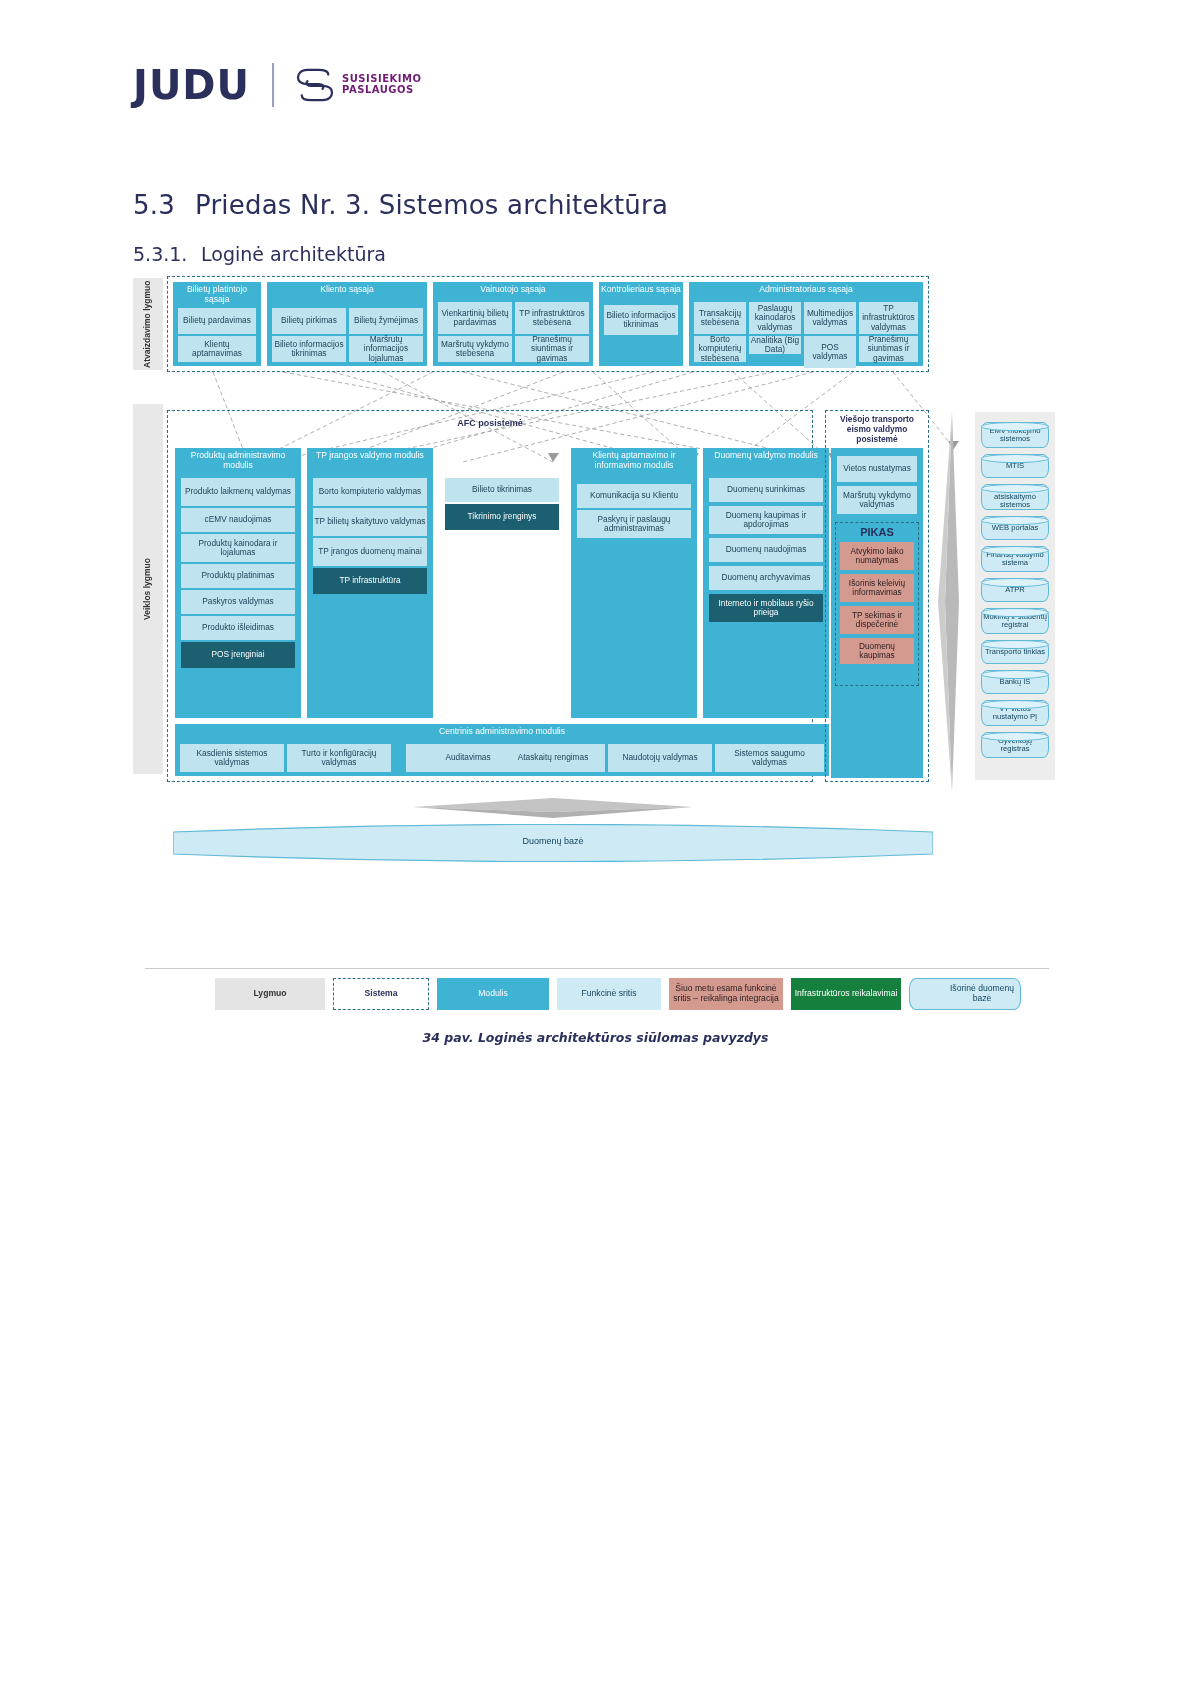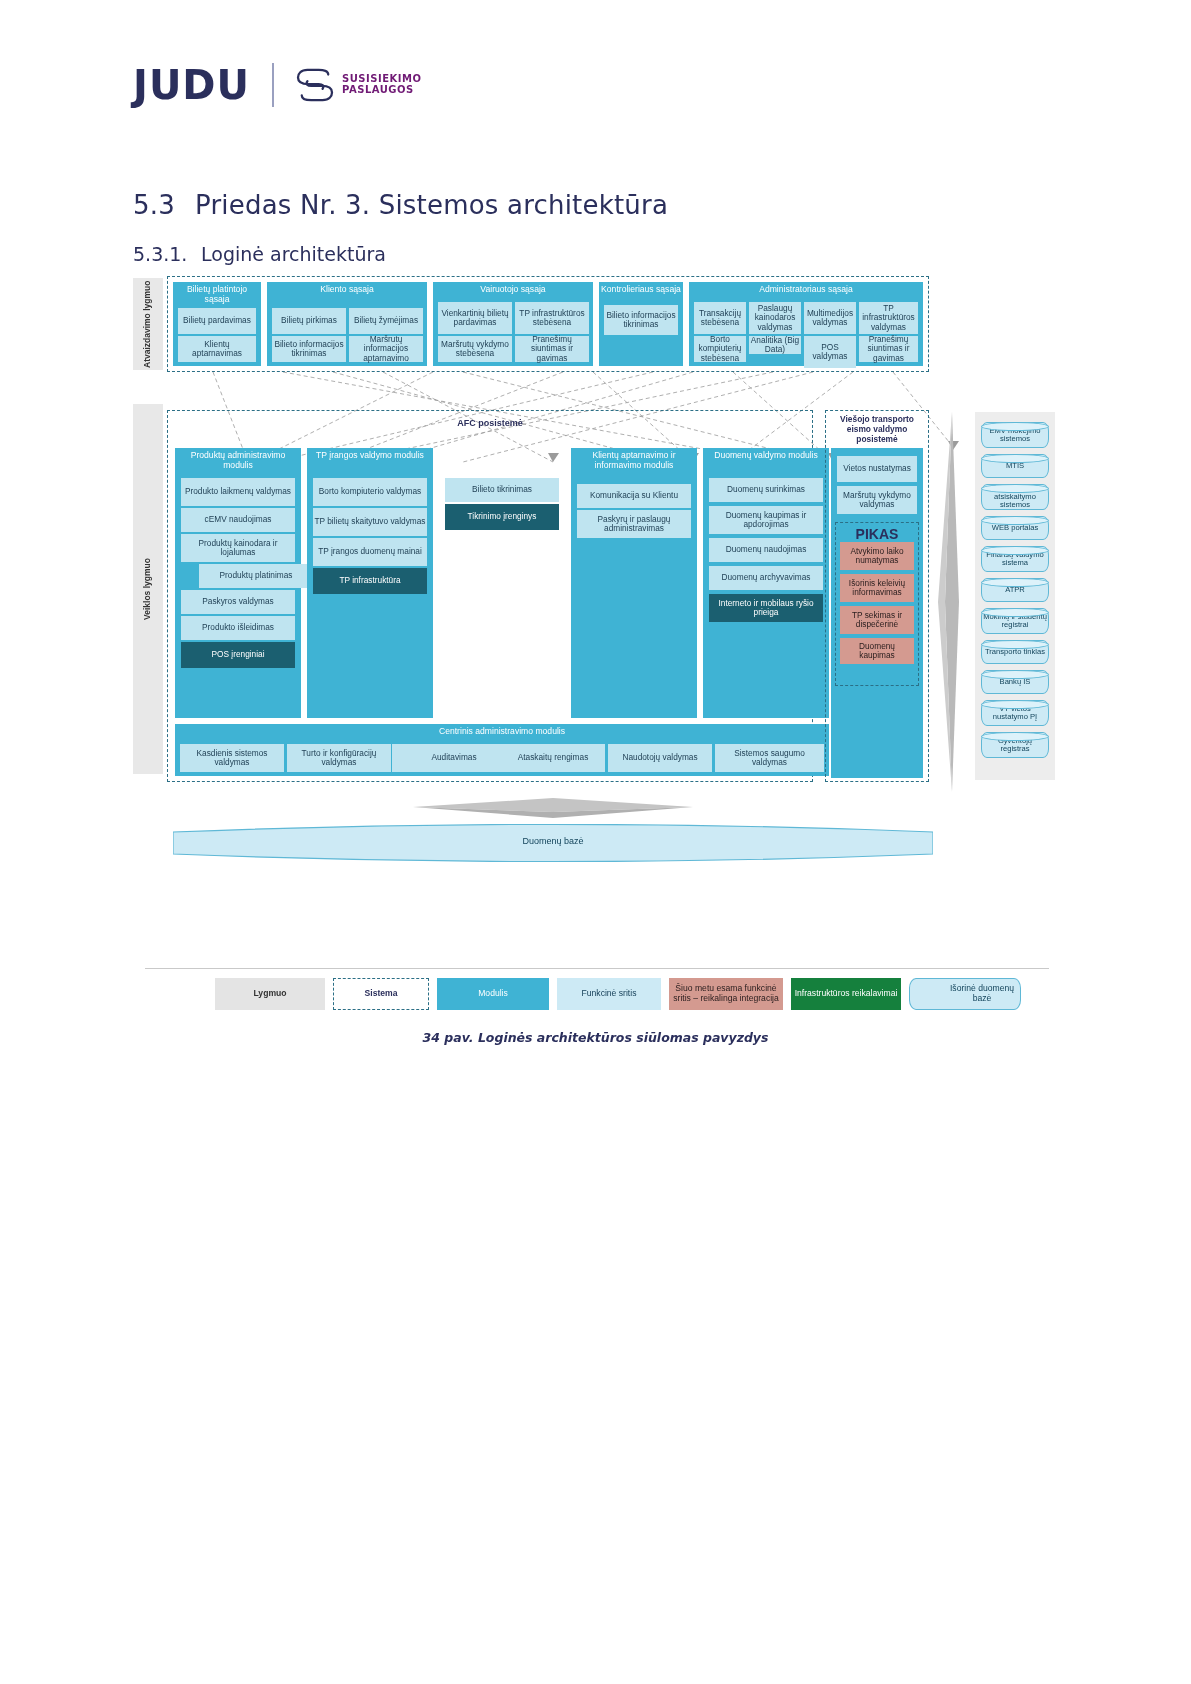--- a/index.html
+++ b/index.html
@@ -155,21 +155,21 @@
   </div>
   <div class="fn" style="left:45px; top:36px; width:78px; height:26px;">Bilietų pardavimas</div>
   <div class="fn" style="left:45px; top:64px; width:78px; height:26px;">Klientų aptarnavimas</div>
 
   <div class="grp" style="left:134px; top:10px; width:160px; height:84px;">
     <div class="grp-title">Kliento sąsaja</div>
   </div>
   <div class="fn" style="left:139px; top:36px; width:74px; height:26px;">Bilietų pirkimas</div>
   <div class="fn" style="left:216px; top:36px; width:74px; height:26px;">Bilietų žymėjimas</div>
   <div class="fn" style="left:139px; top:64px; width:74px; height:26px;">Bilieto informacijos tikrinimas</div>
-  <div class="fn" style="left:216px; top:64px; width:74px; height:26px;">Maršrutų informacijos aptarnavimo</div>
+  <div class="fn" style="left:216px; top:64px; width:74px; height:26px;">Maršrutų informacijos lojalumas</div>
 
   <div class="grp" style="left:300px; top:10px; width:160px; height:84px;">
     <div class="grp-title">Vairuotojo sąsaja</div>
   </div>
   <div class="fn" style="left:305px; top:30px; width:74px; height:32px;">Vienkartinių bilietų pardavimas</div>
   <div class="fn" style="left:382px; top:30px; width:74px; height:32px;">TP infrastruktūros stebėsena</div>
   <div class="fn" style="left:305px; top:64px; width:74px; height:26px;">Maršrutų vykdymo stebėsena</div>
   <div class="fn" style="left:382px; top:64px; width:74px; height:26px;">Pranešimų siuntimas ir gavimas</div>
 
   <div class="grp" style="left:466px; top:10px; width:84px; height:84px;">
@@ -192,21 +192,21 @@
   <div class="sys-dash" style="left:34px; top:138px; width:646px; height:372px;"></div>
   <div style="position:absolute; left:34px; top:146px; width:646px; text-align:center;
               font-size:9px; font-weight:700; color:#2b2f5c;">AFC posistemė</div>
 
   <div class="grp" style="left:42px; top:176px; width:126px; height:270px;">
     <div class="grp-title">Produktų administravimo modulis</div>
   </div>
   <div class="fn" style="left:48px; top:206px; width:114px; height:28px;">Produkto laikmenų valdymas</div>
   <div class="fn" style="left:48px; top:236px; width:114px; height:24px;">cEMV naudojimas</div>
   <div class="fn" style="left:48px; top:262px; width:114px; height:28px;">Produktų kainodara ir lojalumas</div>
-  <div class="fn" style="left:48px; top:292px; width:114px; height:24px;margin-left:18px;">Produktų platinimas</div>
+  <div class="fn" style="left:48px; top:292px; width:114px; height:24px;">Produktų platinimas</div>
   <div class="fn" style="left:48px; top:318px; width:114px; height:24px;">Paskyros valdymas</div>
   <div class="fn" style="left:48px; top:344px; width:114px; height:24px;">Produkto išleidimas</div>
   <div class="fn dark" style="left:48px; top:370px; width:114px; height:26px;">POS įrenginiai</div>
 
   <div class="grp" style="left:174px; top:176px; width:126px; height:270px;">
     <div class="grp-title">TP įrangos valdymo modulis</div>
   </div>
   <div class="fn" style="left:180px; top:206px; width:114px; height:28px;">Borto kompiuterio valdymas</div>
   <div class="fn" style="left:180px; top:236px; width:114px; height:28px;">TP bilietų skaitytuvo valdymas</div>
   <div class="fn" style="left:180px; top:266px; width:114px; height:28px;">TP įrangos duomenų mainai</div>
@@ -228,36 +228,36 @@
   <div class="fn" style="left:576px; top:234px; width:114px; height:28px;">Duomenų kaupimas ir apdorojimas</div>
   <div class="fn" style="left:576px; top:266px; width:114px; height:24px;">Duomenų naudojimas</div>
   <div class="fn" style="left:576px; top:294px; width:114px; height:24px;">Duomenų archyvavimas</div>
   <div class="fn dark" style="left:576px; top:322px; width:114px; height:28px;">Interneto ir mobilaus ryšio prieiga</div>
 
   <div class="grp" style="left:42px; top:452px; width:654px; height:52px;">
     <div class="grp-title">Centrinis administravimo modulis</div>
   </div>
   <div class="fn" style="left:47px; top:472px; width:104px; height:28px;">Kasdienis sistemos valdymas</div>
   <div class="fn" style="left:154px; top:472px; width:104px; height:28px;">Turto ir konfigūracijų valdymas</div>
-  <div class="fn" style="left:259px; top:472px; width:124px; height:28px;">Auditavimas</div>
+  <div class="fn" style="left:273px; top:472px; width:124px; height:28px;">Auditavimas</div>
   <div class="fn" style="left:368px; top:472px; width:104px; height:28px;">Ataskaitų rengimas</div>
   <div class="fn" style="left:475px; top:472px; width:104px; height:28px;">Naudotojų valdymas</div>
   <div class="fn" style="left:582px; top:472px; width:109px; height:28px;">Sistemos saugumo valdymas</div>
 
   <div class="sys-dash" style="left:692px; top:138px; width:104px; height:372px;"></div>
   <div style="position:absolute; left:694px; top:142px; width:100px; text-align:center;
               font-size:8.4px; font-weight:700; color:#2b2f5c; line-height:1.2;">Viešojo transporto eismo valdymo posistemė</div>
 
   <div class="grp" style="left:698px; top:176px; width:92px; height:330px;"></div>
   <div class="fn" style="left:704px; top:184px; width:80px; height:26px;">Vietos nustatymas</div>
   <div class="fn" style="left:704px; top:214px; width:80px; height:28px;">Maršrutų vykdymo valdymas</div>
 
   <div class="sys-dash" style="left:702px; top:250px; width:84px; height:164px;"></div>
   <div style="position:absolute; left:702px; top:254px; width:84px; text-align:center;
-              font-size:14px; font-weight:700; color:#2b2f5c;">PIKAS</div>
+              font-size:11px; font-weight:700; color:#2b2f5c;">PIKAS</div>
   <div class="fn legacy" style="left:707px; top:270px; width:74px; height:28px;">Atvykimo laiko numatymas</div>
   <div class="fn legacy" style="left:707px; top:302px; width:74px; height:28px;">Išorinis keleivių informavimas</div>
   <div class="fn legacy" style="left:707px; top:334px; width:74px; height:28px;">TP sekimas ir dispečerinė</div>
   <div class="fn legacy" style="left:707px; top:366px; width:74px; height:26px;">Duomenų kaupimas</div>
 
   <svg class="cone" style="left:800px; top:140px; width:38px; height:380px;" viewBox="0 0 38 380">
     <polygon points="19,0 26,190 19,380 12,190" fill="#b9b9b9"></polygon>
     <polygon points="19,0 12,190 19,380 5,190" fill="#cccccc"></polygon>
   </svg>
 

